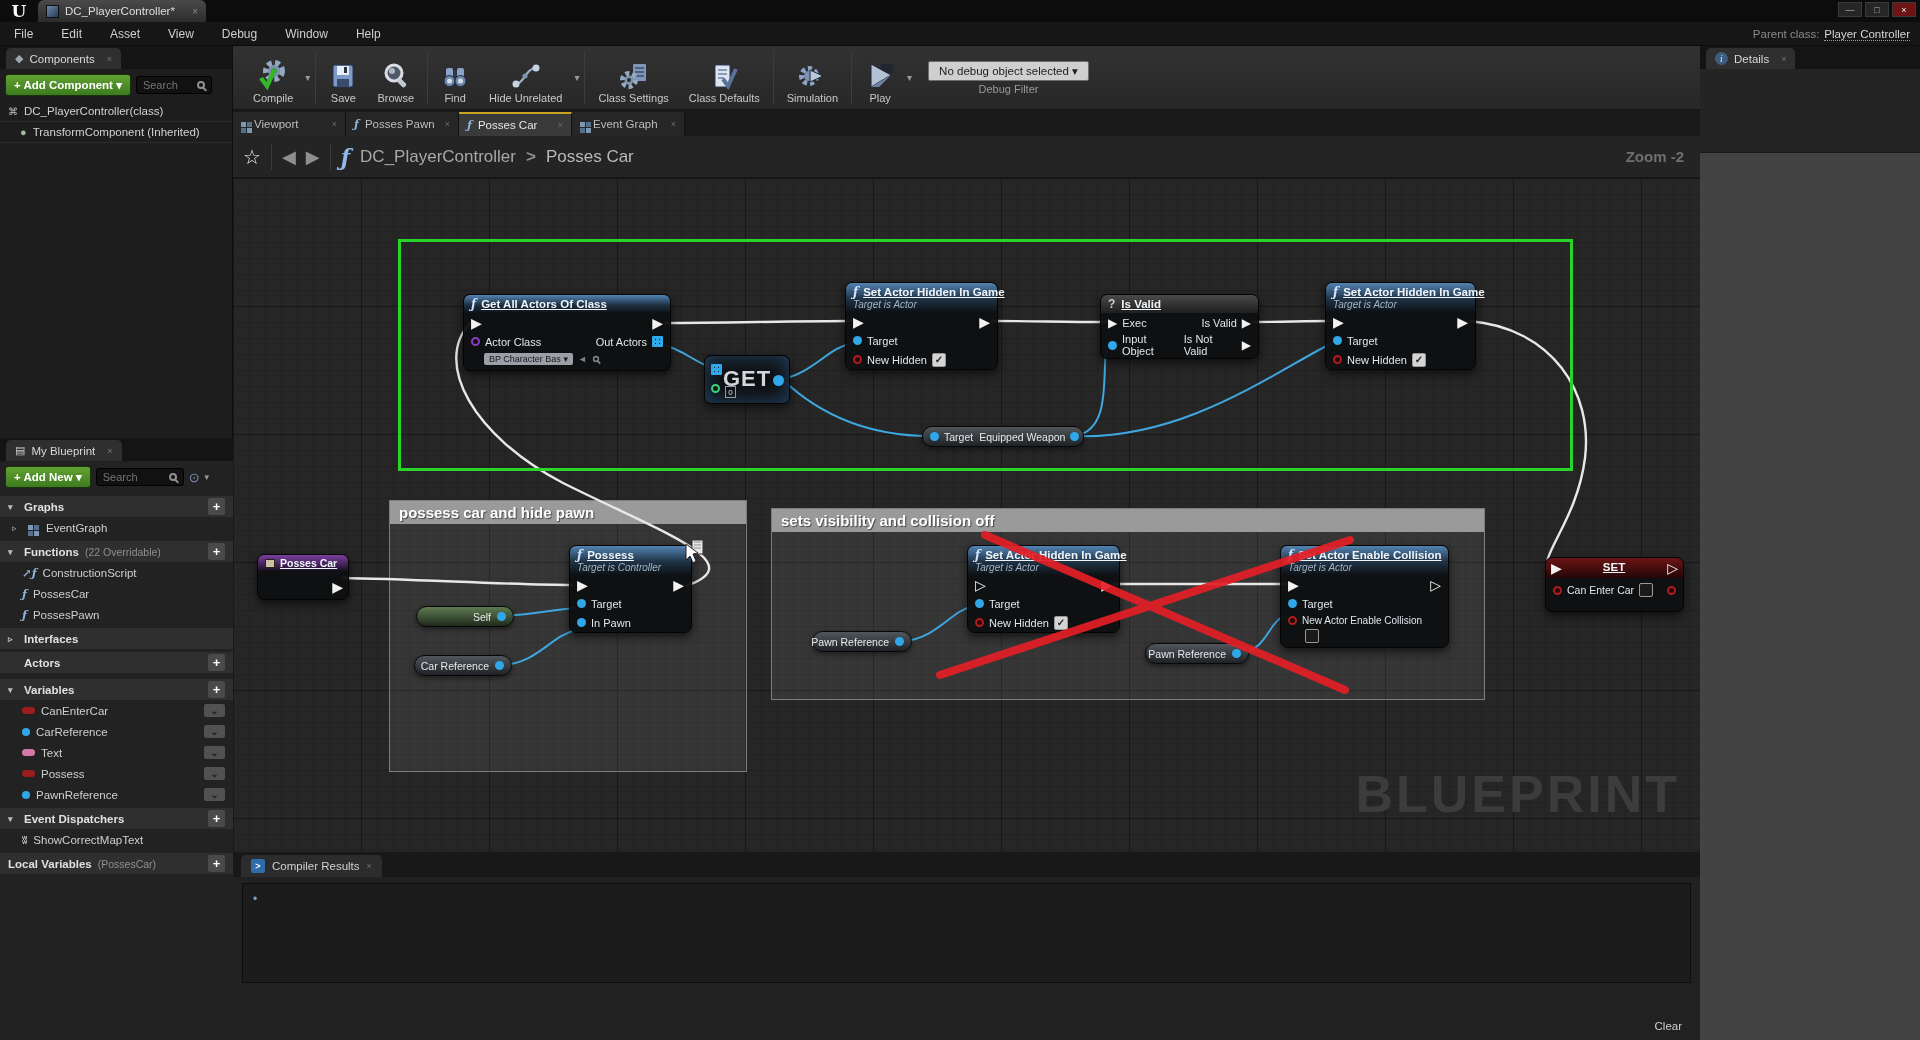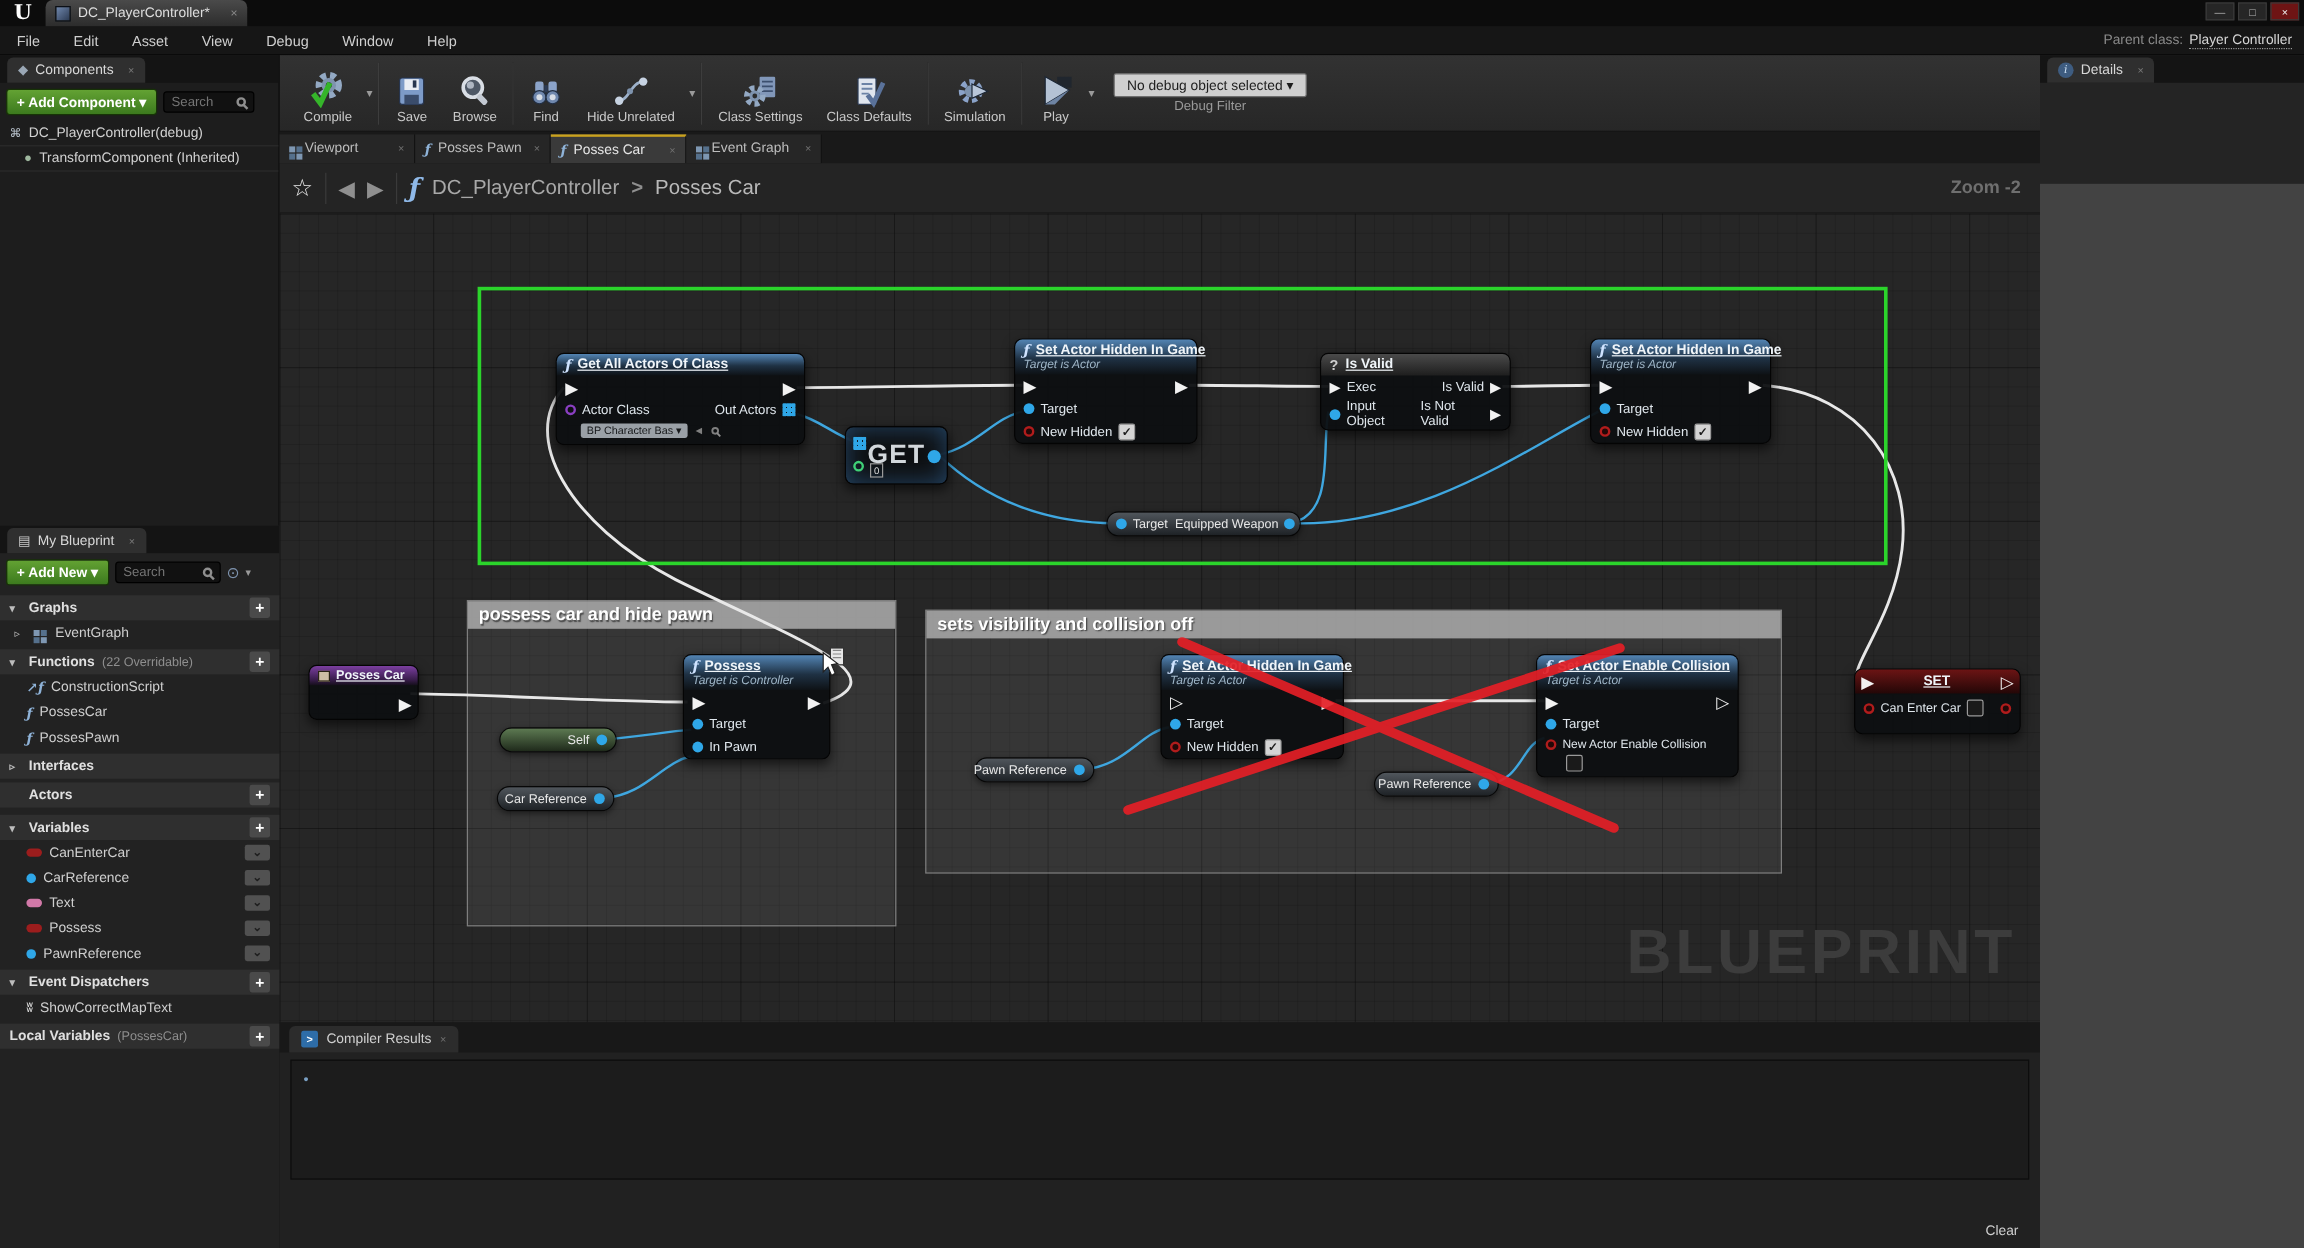--- a/index.html
+++ b/index.html
@@ -282,21 +282,21 @@
         <span>+ Add Component</span>
         <span> ▾</span>
       </div>
       <div class="searchbox" style="max-width:76px;">
         <input placeholder="Search" style="">
         <span class="mag"></span>
       </div>
     </div>
     <div class="comprow">
       <span style="color:#b9c2cc;font-size:10px;">⌘</span>
-      <span>DC_PlayerController(debug)</span>
+      <span>DC_PlayerController(class)</span>
     </div>
     <div class="comprow indent">
       <span style="color:#9fb89f;font-size:11px;">●</span>
       <span>TransformComponent (Inherited)</span>
     </div>
 
     <div class="mybp">
       <div class="ptabstrip">
         <div class="ptab">
           <span style="color:#c9c9c9;font-size:11px;">▤</span>
@@ -447,21 +447,21 @@
     <span class="crumb" style="color:#b9b9b9;">Posses Car</span>
     <span class="zoomlbl">Zoom -2</span>
   </div>
 
   <div class="canvas">
     <div class="watermark">BLUEPRINT</div>
 
     <div class="comment" style="left:156px; top:322px; width:358px; height:272px;">
       <div class="chdr">possess car and hide pawn</div>
     </div>
-    <div class="comment" style="left:538px; top:330px; width:714px; height:220px;">
+    <div class="comment" style="left:538px; top:330px; width:714px; height:192px;">
       <div class="chdr">sets visibility and collision off</div>
     </div>
 
     <svg class="wires" width="1467" height="674">
       <g stroke="#e8e8e8" stroke-width="2.4" fill="none">
         <path d="M109,400 C180,401 280,407 340,407"></path>
         <path d="M453,408 C520,385 430,355 330,305 C240,258 200,185 237,145"></path>
         <path d="M431,145 C490,145 560,143 619,143"></path>
         <path d="M758,143 C800,143 830,144 874,144"></path>
         <path d="M1019,144 C1050,144 1070,143 1099,143"></path>

